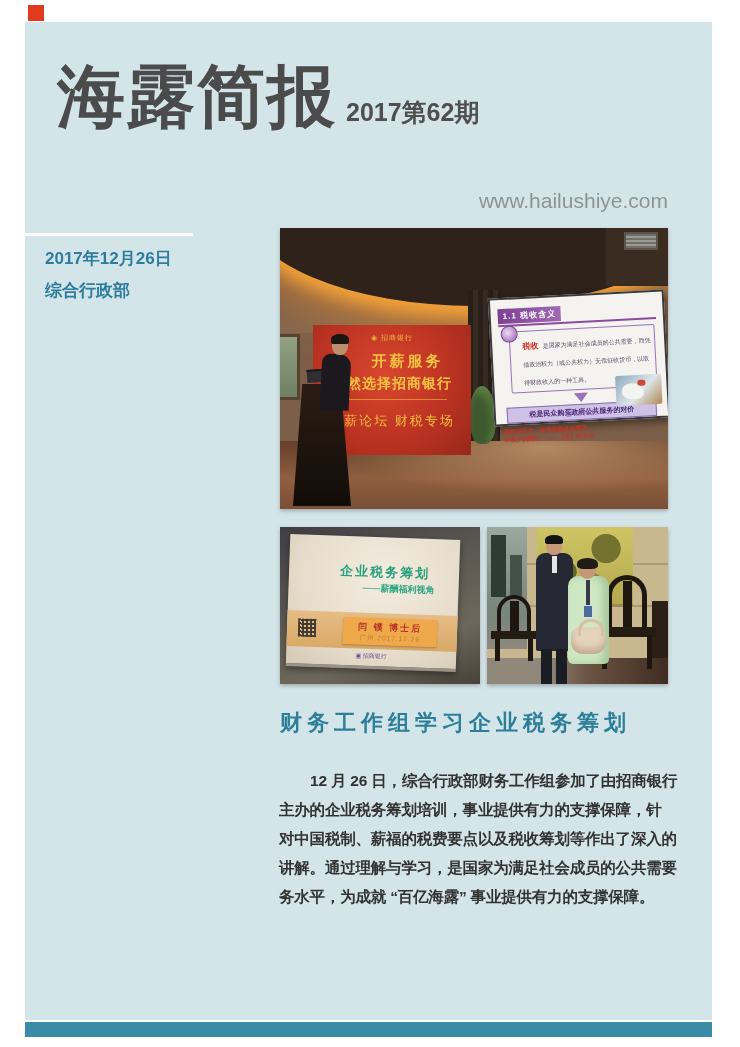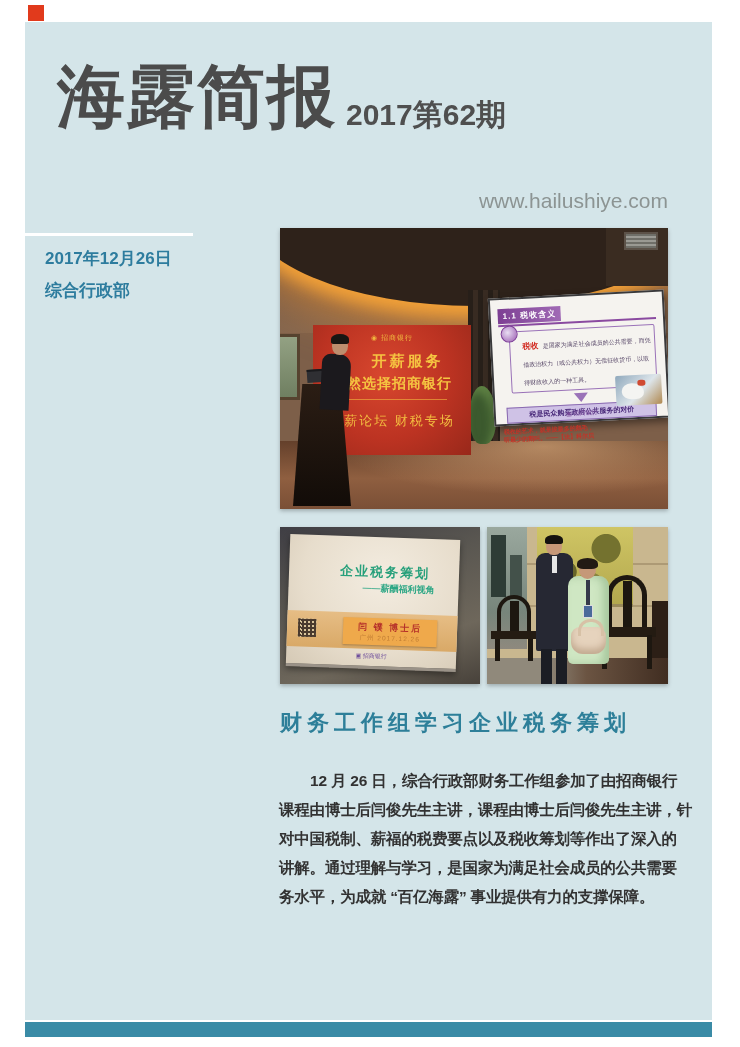--- a/index.html
+++ b/index.html
@@ -10,21 +10,21 @@
   }
   .abs { position:absolute; }
 
   
   .brand-mark { left:28px; top:5px; width:16px; height:16px; background:#e13a1c; }
   .panel { left:25px; top:22px; width:687px; height:998px; background:#d4e5e9; }
   .footer-bar { left:25px; top:1022px; width:687px; height:15px; background:#3a8ba6; }
 
   
   .title { left:57px; top:62px; font-size:68px; font-weight:900; color:#4b4b4b; letter-spacing:2px; line-height:1; }
-  .issue { left:346px; top:100px; font-size:30px; font-weight:700; color:#4f4f4f; line-height:1; }
+  .issue { left:346px; top:100px; font-size:25px; font-weight:700; color:#4f4f4f; line-height:1; }
   .website { right:72px; top:190px; font-size:21px; color:#8c9493; line-height:1; }
 
   
   .meta-rule { left:20px; top:233px; width:173px; height:3px; background:#ffffff; }
   .meta-date { left:45px; top:250px; font-size:17px; font-weight:700; color:#2d7c9e; line-height:1; }
   .meta-dept { left:45px; top:282px; font-size:17px; font-weight:700; color:#2d7c9e; line-height:1; }
 
   
   .photo { overflow:hidden; box-shadow:0 2px 4px rgba(0,0,0,.25); }
 
@@ -303,20 +303,20 @@
       <div class="pg-lanyard"></div>
       <div class="pg-badge"></div>
       <div class="pg-bag"></div>
       <div class="pg-woman-head"></div>
     </div>
   </div>
 
   <div class="abs article-heading">财务工作组学习企业税务筹划</div>
   <div class="abs article-body">
     <div class="ln first">12 月 26 日，综合行政部财务工作组参加了由招商银行</div>
-    <div class="ln">课程由博士后闫俊先生主讲，课程由博士后闫俊先生主讲，针</div>
+    <div class="ln">主办的企业税务筹划培训，事业提供有力的支撑保障，针</div>
     <div class="ln">对中国税制、薪福的税费要点以及税收筹划等作出了深入的</div>
     <div class="ln">讲解。通过理解与学习，是国家为满足社会成员的公共需要</div>
     <div class="ln">务水平，为成就 “百亿海露” 事业提供有力的支撑保障。</div>
   </div>
 
   <div class="abs footer-bar"></div>
 </div>
 
 </body></html>

